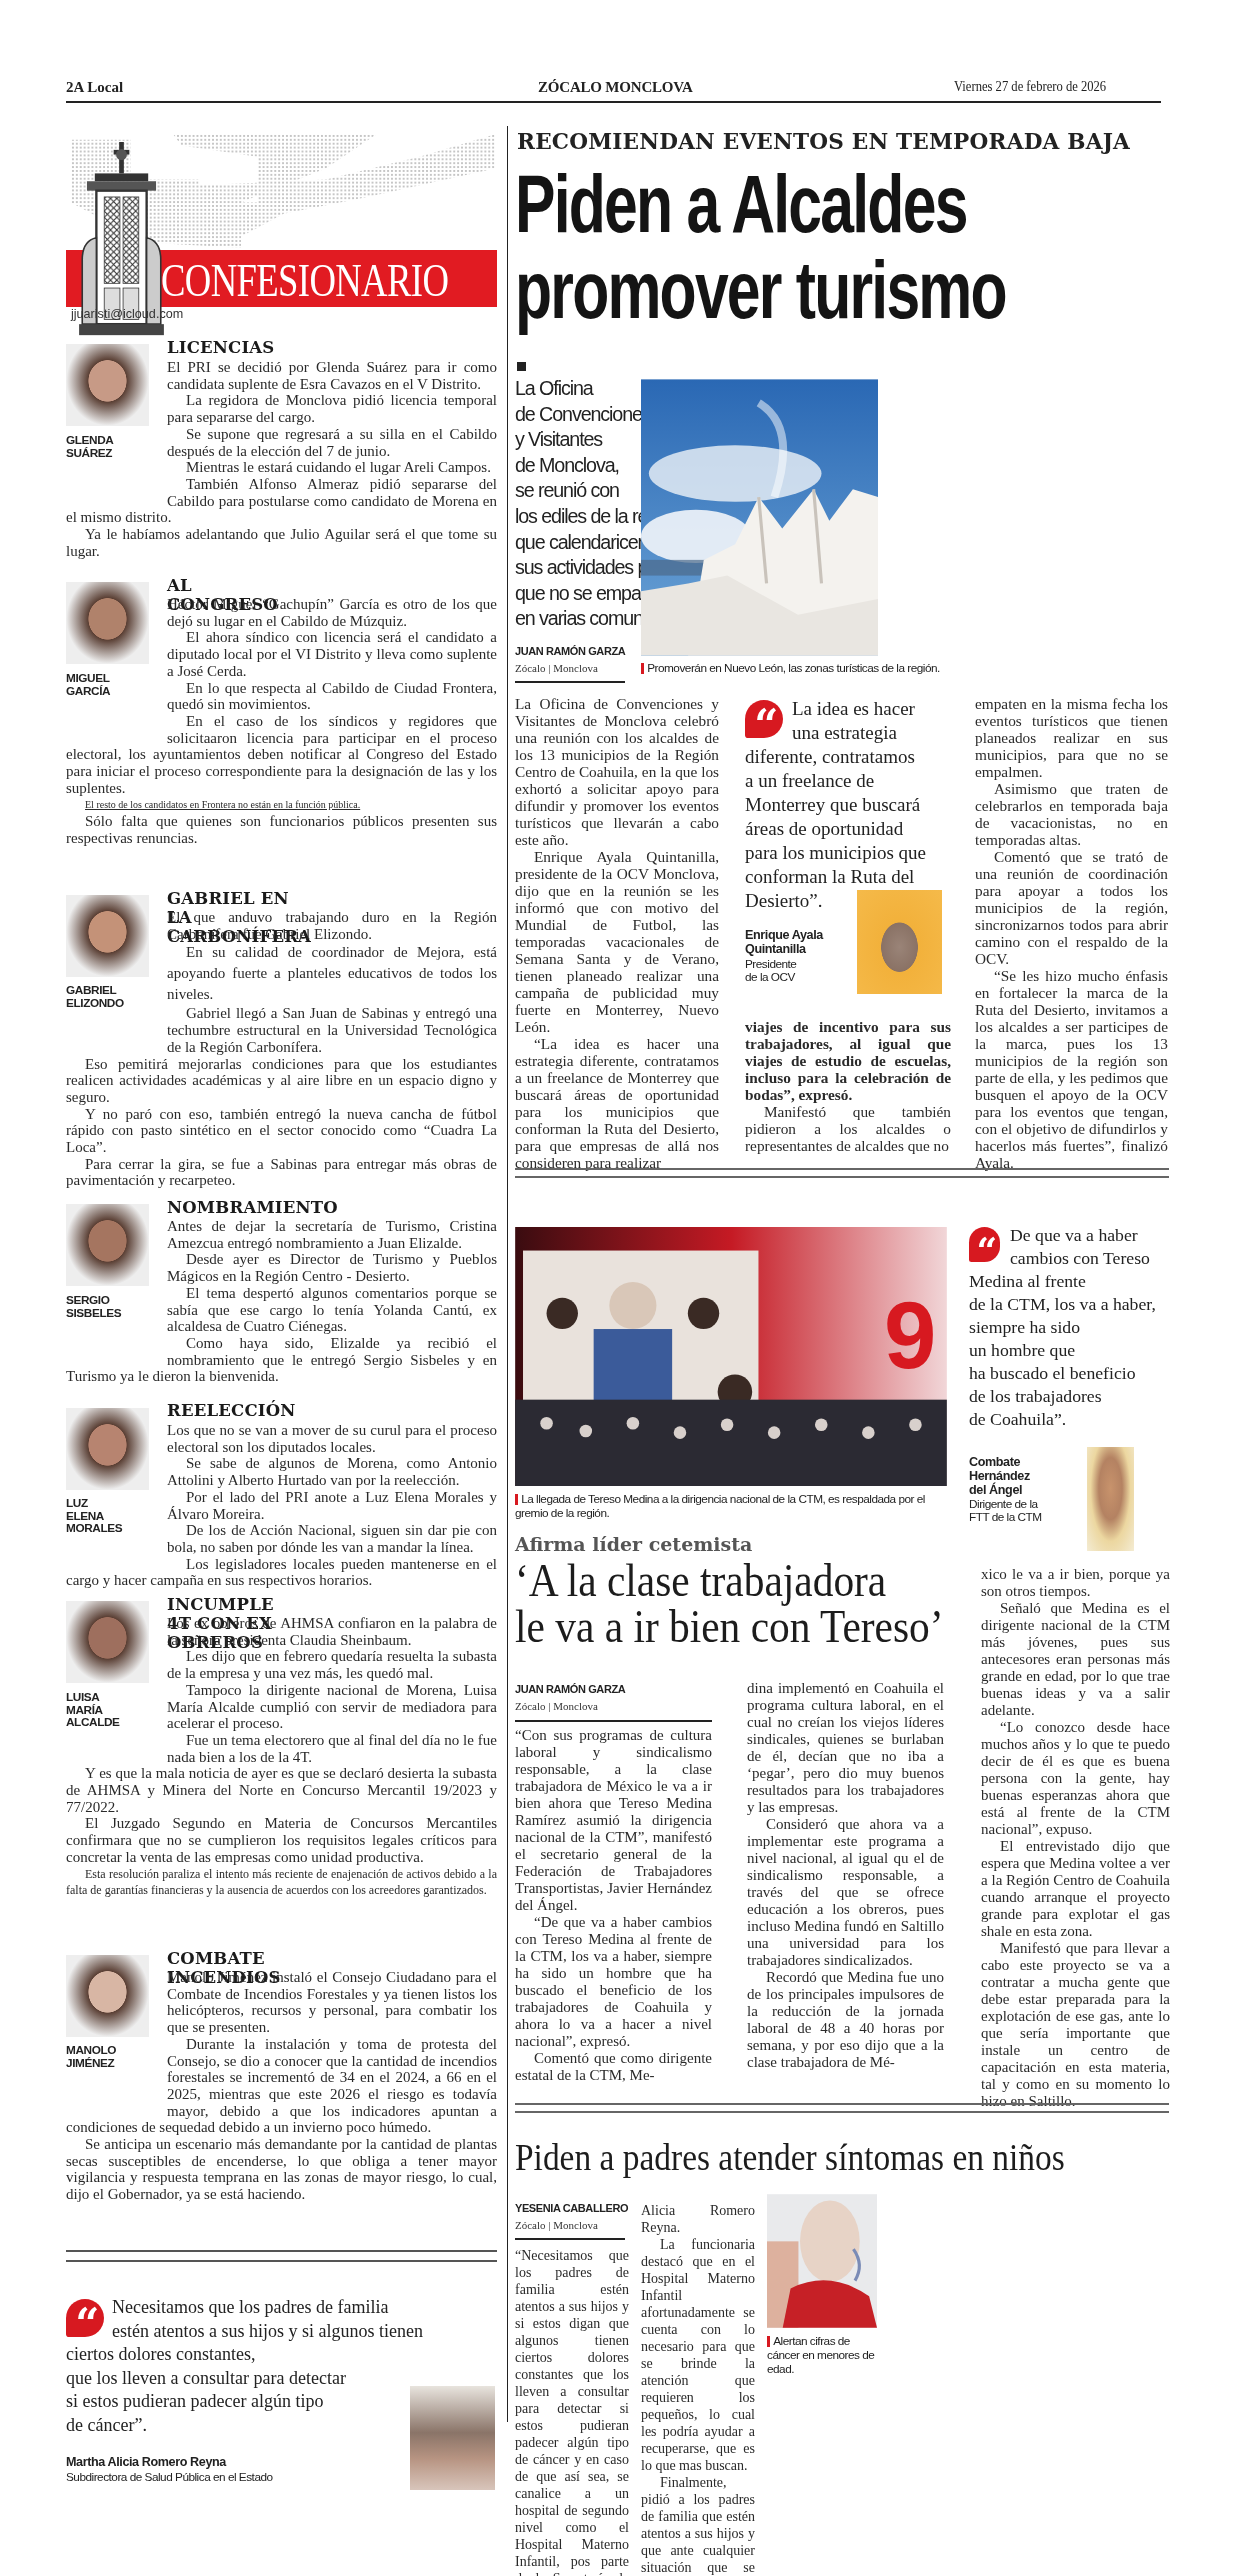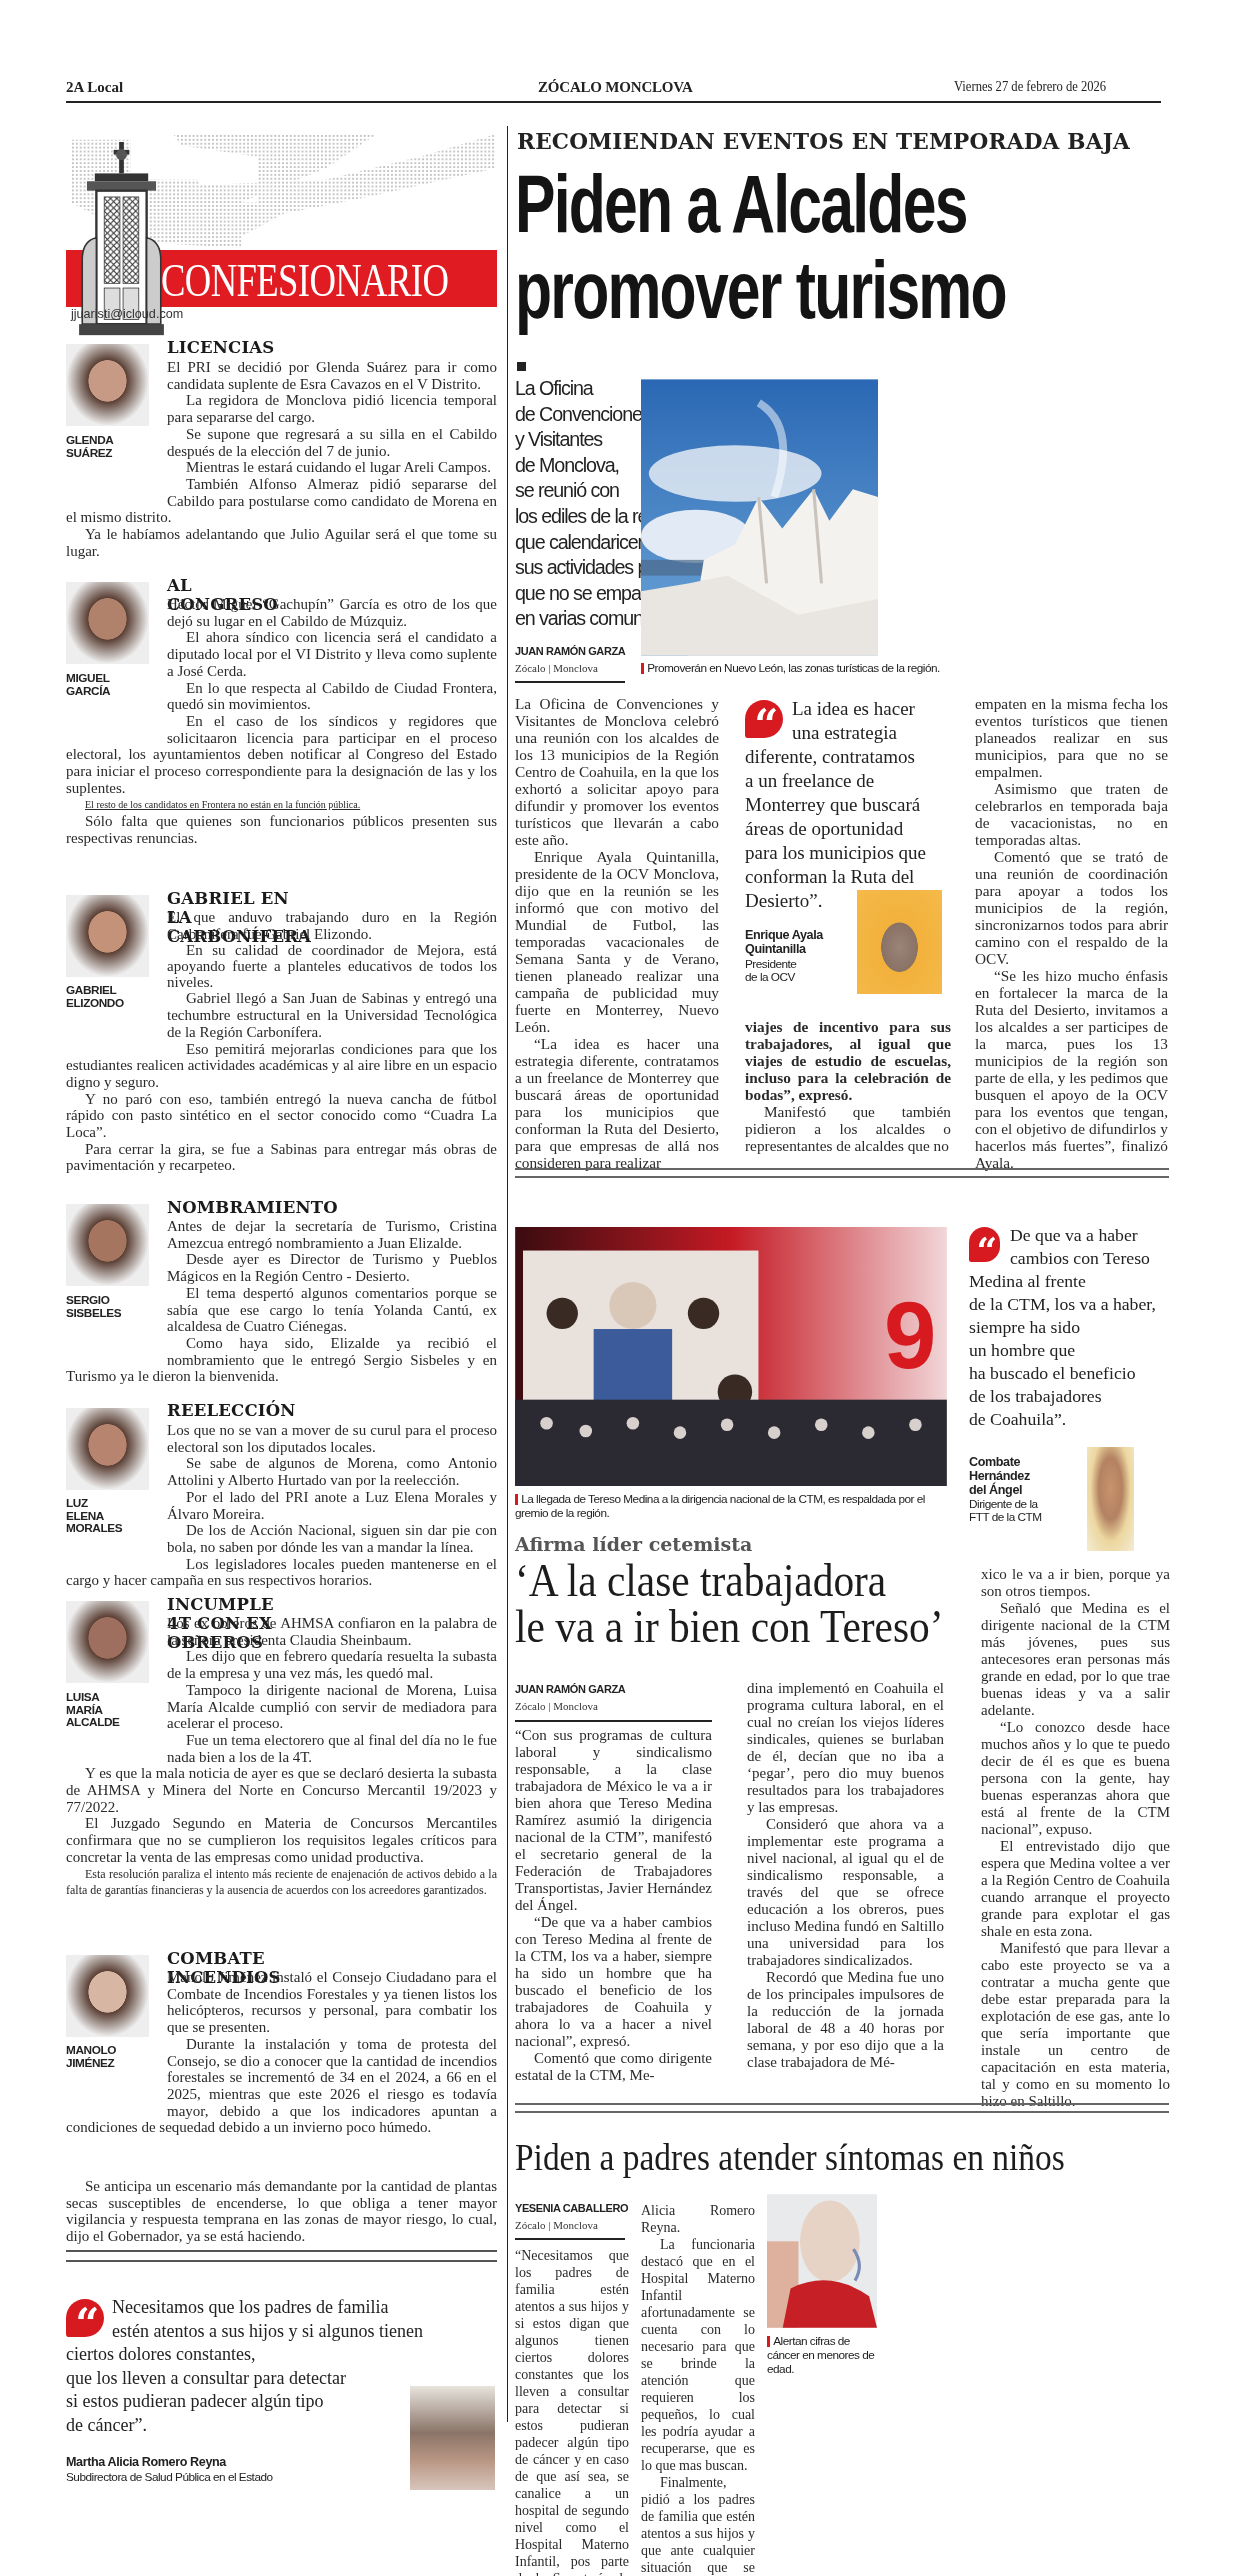--- a/index.html
+++ b/index.html
@@ -98,21 +98,21 @@
       </div>
     </div>
     <div class="abs" style="left: 0px; top: 0px;">
       <div class="portrait" style="top: 895px; height: 82px; background: radial-gradient(at 50% 45%, rgb(196, 146, 120) 0px, rgb(196, 146, 120) 32%, rgb(90, 63, 52) 33%, rgb(238, 238, 238) 70%);"></div>
       <div class="pname" style="top: 984px;">GABRIEL
 ELIZONDO</div>
       <h3 style="top: 889px;">GABRIEL EN LA CARBONÍFERA</h3>
       <div class="abs" style="left: 66px; top: 909px; width: 431px;">
         <div style="float: left; width: 101px; height: 134px;"></div>
         <p class="body" style="font-size: 15px; line-height: 16.7px;">El que anduvo trabajando duro en la Región Carbonífera fue Gabriel Elizondo.</p>
-        <p class="body ind" style="font-size: 15px; line-height: 16px; padding-left: 36px;">En su calidad de coordinador de Mejora, está apoyando fuerte a planteles educativos de todos los niveles.</p>
+        <p class="body ind" style="font-size: 15px; line-height: 21px; padding-left: 36px;">En su calidad de coordinador de Mejora, está apoyando fuerte a planteles educativos de todos los niveles.</p>
         <p class="body ind" style="font-size: 15px; line-height: 16.7px;">Gabriel llegó a San Juan de Sabinas y entregó una techumbre estructural en la Universidad Tecnológica de la Región Carbonífera.</p>
         <p class="body ind" style="font-size: 15px; line-height: 16.7px;">Eso pemitirá mejorarlas condiciones para que los estudiantes realicen actividades académicas y al aire libre en un espacio digno y seguro.</p>
         <p class="body ind" style="font-size: 15px; line-height: 16.7px;">Y no paró con eso, también entregó la nueva cancha de fútbol rápido con pasto sintético en el sector conocido como “Cuadra La Loca”.</p>
         <p class="body ind" style="font-size: 15px; line-height: 16.7px;">Para cerrar la gira, se fue a Sabinas para entregar más obras de pavimentación y recarpeteo.</p>
       </div>
     </div>
     <div class="abs" style="left: 0px; top: 0px;">
       <div class="portrait" style="top: 1204px; height: 82px; background: radial-gradient(at 50% 45%, rgb(165, 117, 96) 0px, rgb(165, 117, 96) 32%, rgb(90, 63, 52) 33%, rgb(238, 238, 238) 70%);"></div>
       <div class="pname" style="top: 1294px;">SERGIO
 SISBELES</div>
@@ -158,21 +158,21 @@
     </div>
     <div class="abs" style="left: 0px; top: 0px;">
       <div class="portrait" style="top: 1955px; height: 82px; background: radial-gradient(at 50% 45%, rgb(216, 182, 164) 0px, rgb(216, 182, 164) 32%, rgb(90, 63, 52) 33%, rgb(238, 238, 238) 70%);"></div>
       <div class="pname" style="top: 2044px;">MANOLO
 JIMÉNEZ</div>
       <h3 style="top: 1949px;">COMBATE INCENDIOS</h3>
       <div class="abs" style="left: 66px; top: 1969px; width: 431px;">
         <div style="float: left; width: 101px; height: 134px;"></div>
         <p class="body" style="font-size: 15px; line-height: 16.7px;">Manolo Jiménez instaló el Consejo Ciudadano para el Combate de Incendios Forestales y ya tienen listos los helicópteros, recursos y personal, para combatir los que se presenten.</p>
         <p class="body ind" style="font-size: 15px; line-height: 16.7px;">Durante la instalación y toma de protesta del Consejo, se dio a conocer que la cantidad de incendios forestales se incrementó de 34 en el 2024, a 66 en el 2025, mientras que este 2026 el riesgo es todavía mayor, debido a que los indicadores apuntan a condiciones de sequedad debido a un invierno poco húmedo.</p>
-        <p class="body ind" style="font-size: 15px; line-height: 16.7px; margin-top: 42px;">Se anticipa un escenario más demandante por la cantidad de plantas secas susceptibles de encenderse, lo que obliga a tener mayor vigilancia y respuesta temprana en las zonas de mayor riesgo, lo cual, dijo el Gobernador, ya se está haciendo.</p>
+        <p class="body ind" style="font-size: 15px; line-height: 16.7px;">Se anticipa un escenario más demandante por la cantidad de plantas secas susceptibles de encenderse, lo que obliga a tener mayor vigilancia y respuesta temprana en las zonas de mayor riesgo, lo cual, dijo el Gobernador, ya se está haciendo.</p>
       </div>
     </div>
   </div>
 
 <div class="hrule" style="left:66px; top:2250px; width:431px; height:1.6px;"></div>
 <div class="hrule" style="left:66px; top:2260px; width:431px; height:1.6px;"></div>
 
 <div class="abs" style="left:66px; top:2296px; width:431px; height:236px;">
   <div class="quote-mark" style="left:0; top:3.1px;">“</div>
   <div id="salud-quote" class="pull abs" style="left:0; top:0; width:409px; font-size:18px; line-height:23.6px;">

